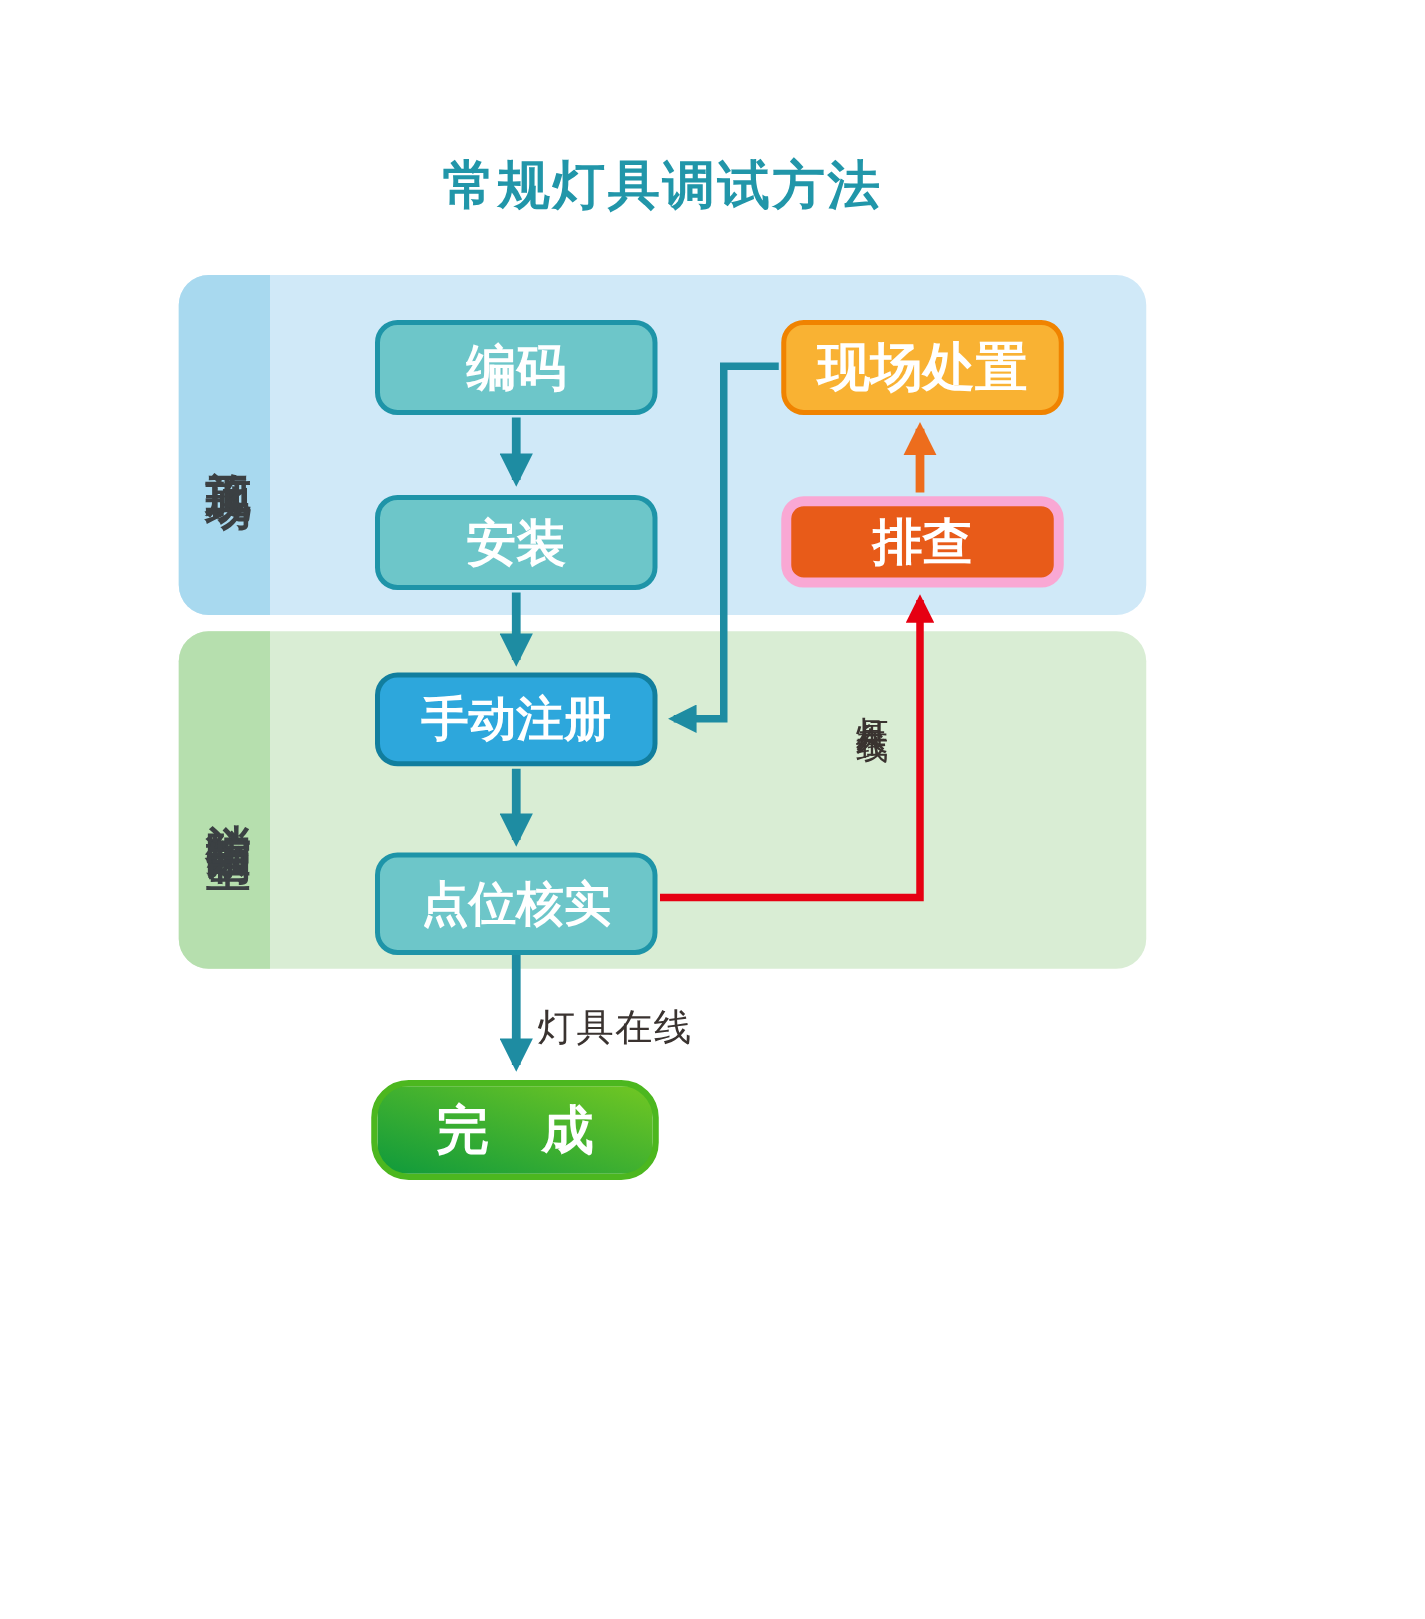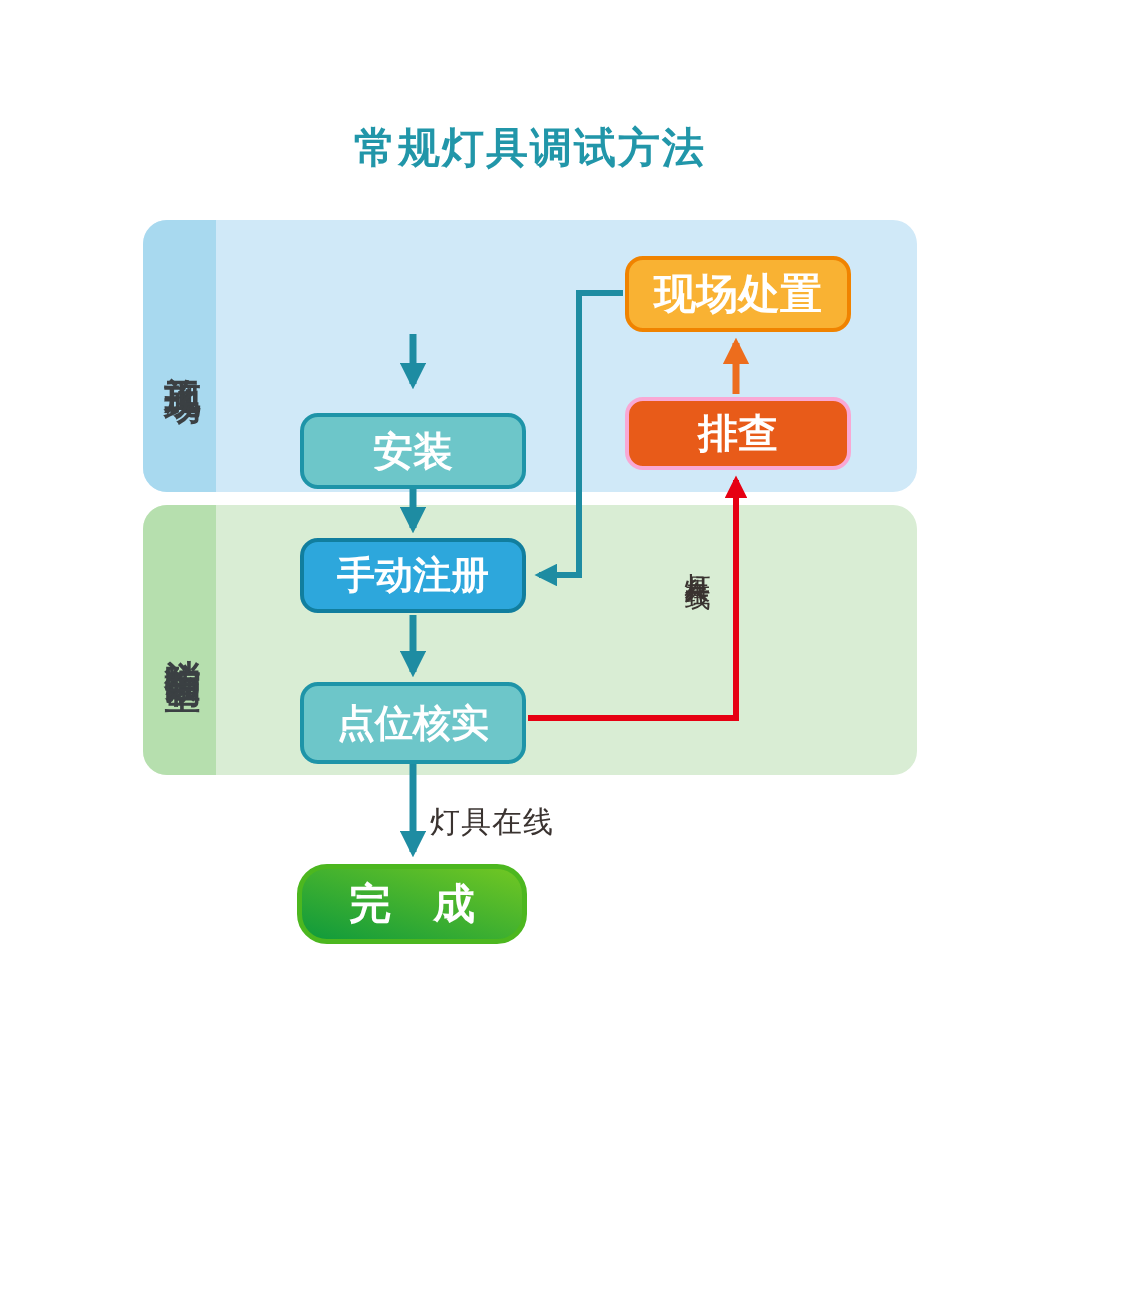--- a/index.html
+++ b/index.html
@@ -24,27 +24,27 @@
     writing-mode:vertical-rl;text-orientation:upright;
     font-size:36px;font-weight:bold;color:#3b4043;letter-spacing:4px;line-height:1;
   }
   .node{
     position:absolute;display:flex;align-items:center;justify-content:center;
     color:#ffffff;font-weight:bold;box-sizing:border-box;border-radius:18px;
   }
   .node-teal{background:#6dc6c9;border:4px solid #1e94a8;}
   .node-blue{background:#2da7dc;border:4px solid #117e9e;}
   .node-orange{background:#f9b233;border:4px solid #f08300;}
-  .node-red{background:#e85b19;border:4px solid #f9a8d4;}
+  .node-red{background:#e85b19;border:8px solid #f9a8d4;}
   .node-green{
     background:linear-gradient(to top right,#0f9a3c,#71c723);
     border:5px solid #4cb71f;border-radius:30px;
   }
   .n-encode{left:300px;top:256px;width:226px;height:76px;font-size:40px;}
-  .n-install{left:300px;top:396px;width:226px;height:76px;font-size:40px;margin-top:17px;}
+  .n-install{left:300px;top:396px;width:226px;height:76px;font-size:40px;}
   .n-onsite{left:625px;top:256px;width:226px;height:76px;font-size:42px;}
   .n-inspect{left:625px;top:397px;width:226px;height:73px;font-size:40px;}
   .n-register{left:300px;top:538px;width:226px;height:75px;font-size:38px;}
   .n-verify{left:300px;top:682px;width:226px;height:82px;font-size:38px;}
   .n-done{left:297px;top:864px;width:230px;height:80px;font-size:42px;}
   .edge-svg{position:absolute;left:0;top:0;width:1140px;height:1295px;pointer-events:none;}
   .edge-label-h{
     position:absolute;left:430px;top:802px;font-size:30px;color:#3a3330;letter-spacing:1px;
   }
   .edge-label-v{
@@ -85,20 +85,23 @@
     </defs>
     <line x1="413" y1="334" x2="413" y2="384" stroke="#1e8ca2" stroke-width="7" marker-end="url(#ah-teal)"></line>
     <line x1="413" y1="474" x2="413" y2="528" stroke="#1e8ca2" stroke-width="7" marker-end="url(#ah-teal)"></line>
     <line x1="413" y1="615" x2="413" y2="672" stroke="#1e8ca2" stroke-width="7" marker-end="url(#ah-teal)"></line>
     <line x1="413" y1="754" x2="413" y2="852" stroke="#1e8ca2" stroke-width="7" marker-end="url(#ah-teal)"></line>
     <polyline points="623,293 579,293 579,575 539,575" fill="none" stroke="#1e8ca2" stroke-width="6" marker-end="url(#ah-teal)"></polyline>
     <polyline points="528,718 736,718 736,480" fill="none" stroke="#e60012" stroke-width="6" marker-end="url(#ah-red)"></polyline>
     <line x1="736" y1="394" x2="736" y2="343" stroke="#ed6d1d" stroke-width="7" marker-end="url(#ah-orange)"></line>
   </svg>
 
+  <div class="node node-teal n-encode">
+    <span>编码</span>
+  </div>
   <div class="node node-teal n-install">
     <span>安装</span>
   </div>
   <div class="node node-orange n-onsite">
     <span>现场处置</span>
   </div>
   <div class="node node-red n-inspect">
     <span>排查</span>
   </div>
   <div class="node node-blue n-register">

